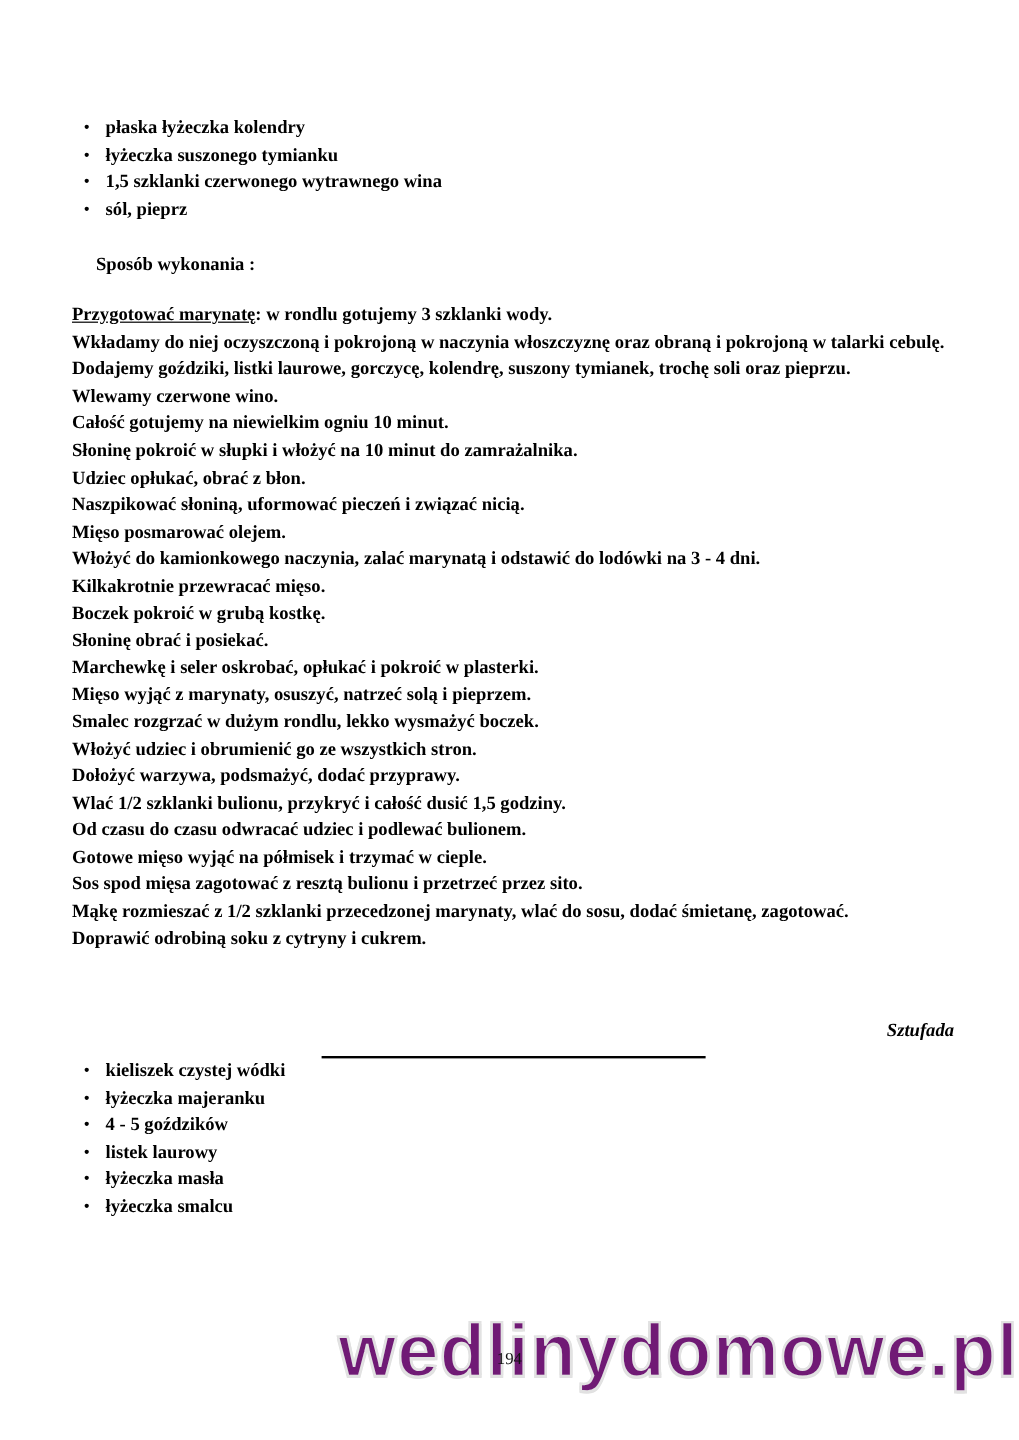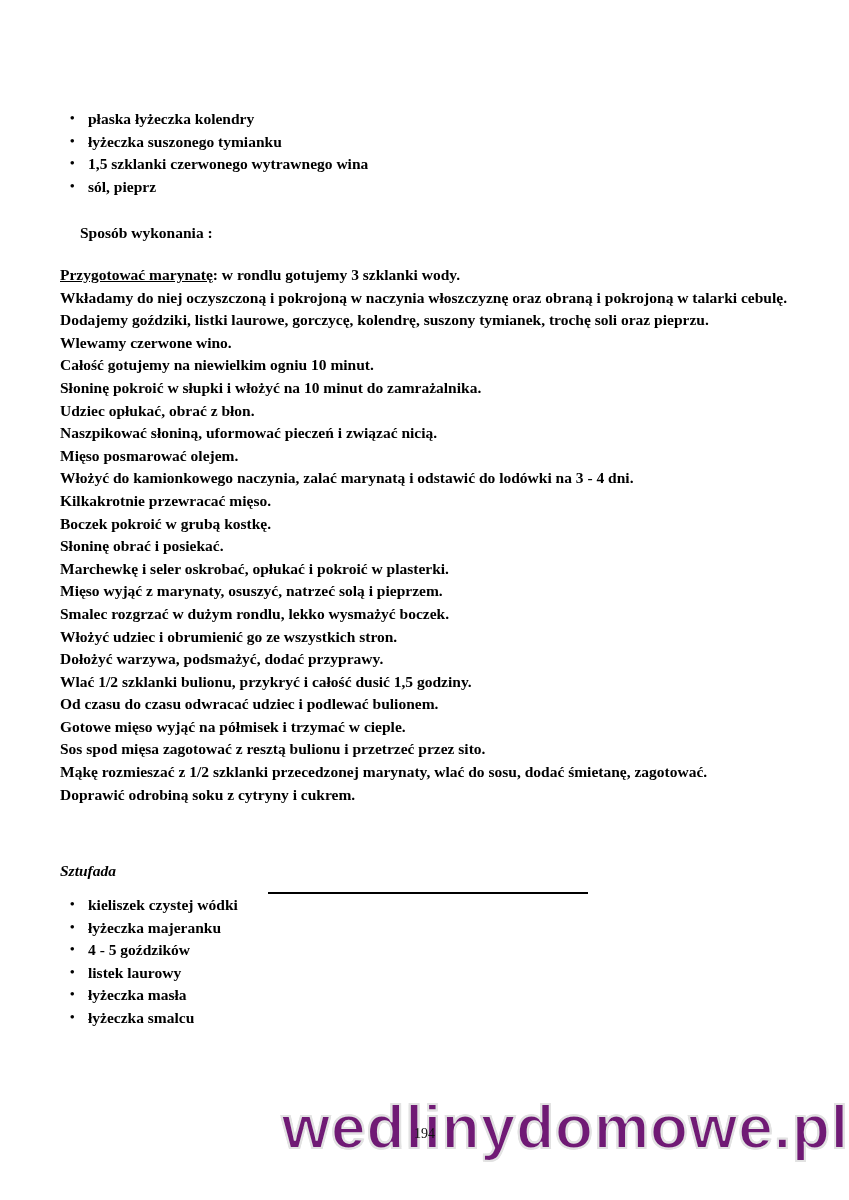--- a/index.html
+++ b/index.html
@@ -14,21 +14,20 @@
     background: #ffffff;
     font-family: "Liberation Serif", "DejaVu Serif", serif;
     color: #000000;
     overflow: hidden;
   }
   .content {
     position: absolute;
     left: 60px;
     top: 96px;
     width: 735px;
-    margin-top: 12px;
   }
 
   ul.ing-list {
     list-style: none;
     margin: 0;
     padding: 0;
   }
   ul.ing-list li {
     position: relative;
     font-size: 15.5px;
@@ -59,21 +58,21 @@
     font-size: 15.5px;
     font-weight: bold;
     line-height: 22.6px;
   }
   .steps p .ul {
     text-decoration: underline;
   }
 
   .recipe-title {
     margin-top: 56px;
-    text-align: left;
+    text-align: right;
     font-size: 15.5px;
     font-weight: bold;
     font-style: italic;
   }
   .rule {
     width: 320px;
     height: 0;
     border-top: 2px solid #000;
     margin: 12px auto 0 auto;
   }

